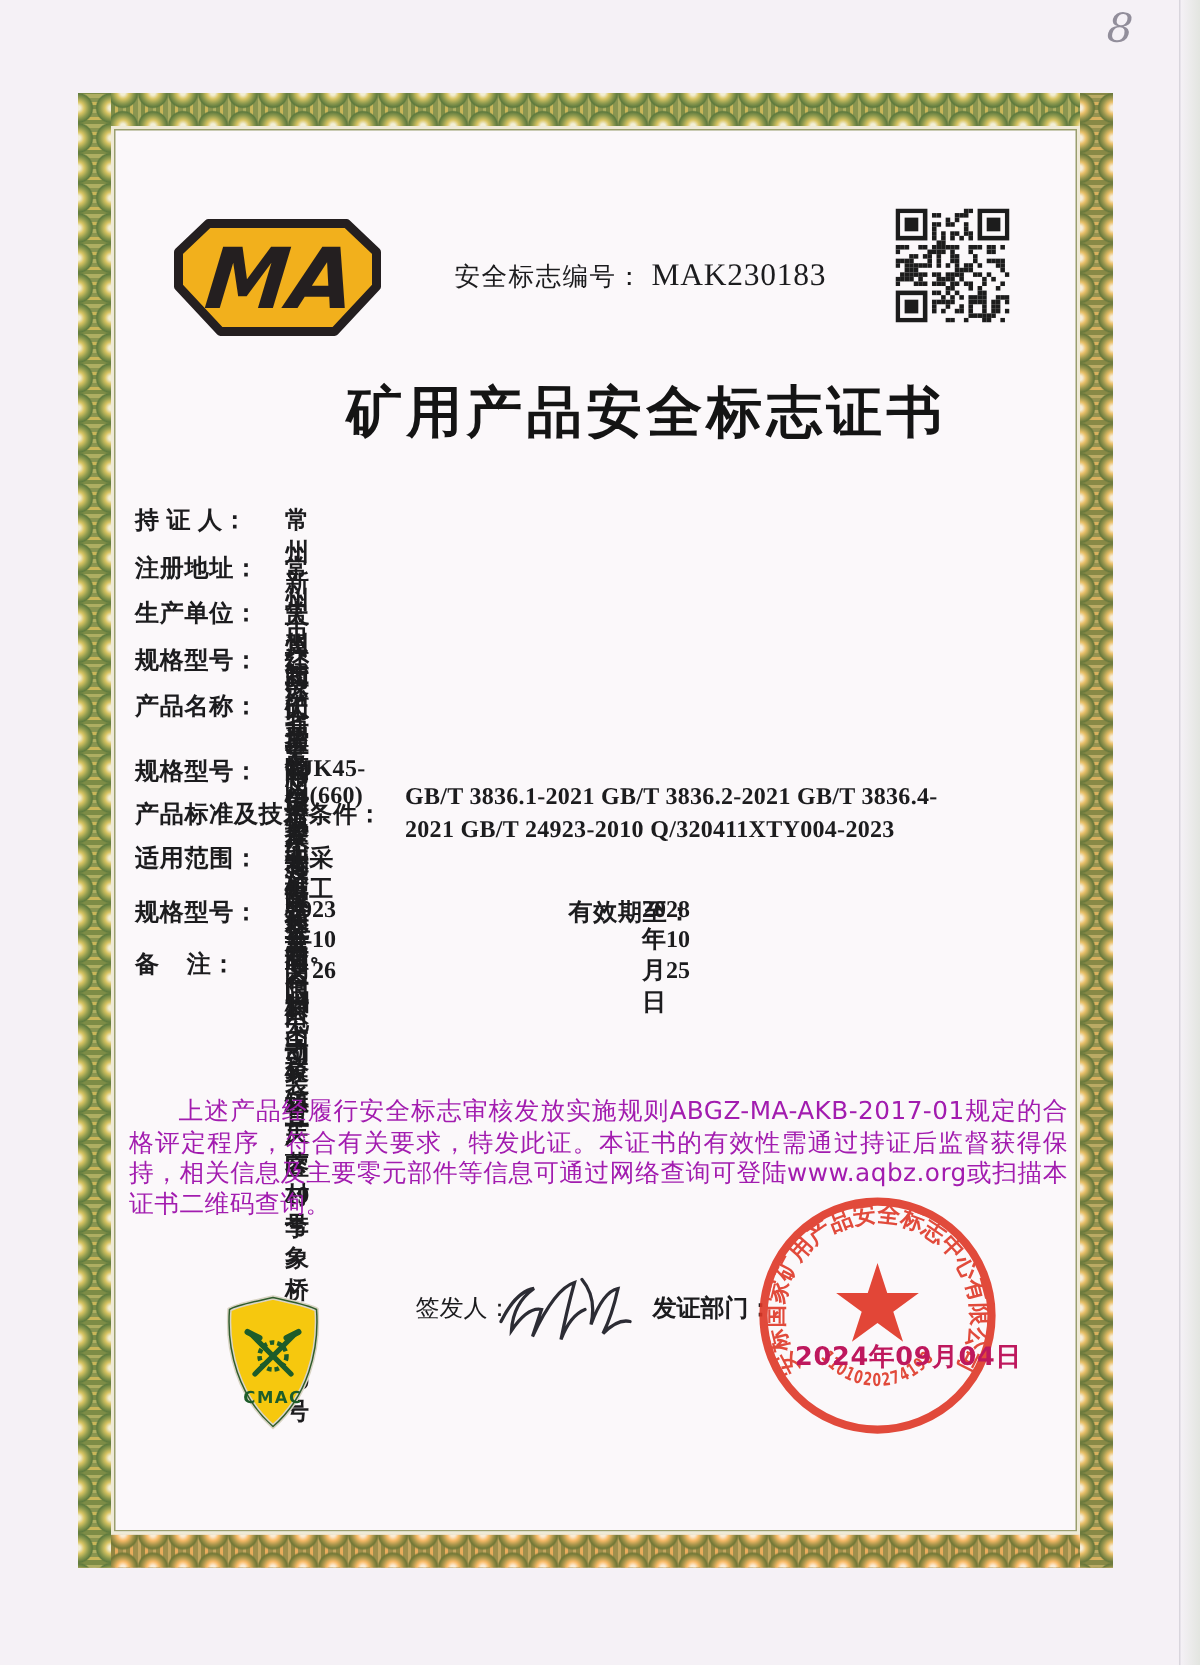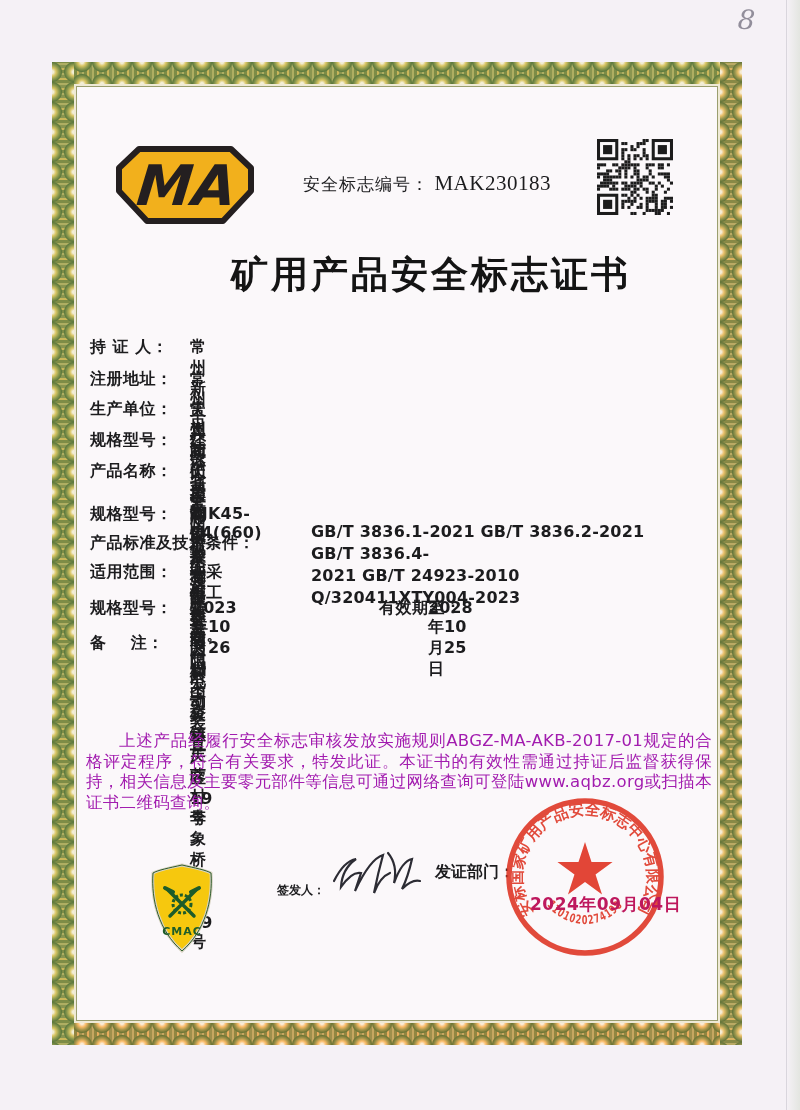--- a/index.html
+++ b/index.html
@@ -37,31 +37,31 @@
   .b-right{left:720px;top:62px;width:22px;height:983px;filter:hue-rotate(-10deg);}
   .inner-sheet{left:74px;top:84px;width:646px;height:939px;box-sizing:border-box;
     background:#fbf8fa;border:2px solid #efead6;box-shadow:inset 0 0 0 1px #9a9e6e;}
   
   .cert-no-line{left:303px;top:171px;font-size:17px;}
   .cert-no-label{font-family:"Liberation Serif","DejaVu Serif",serif;font-weight:500;letter-spacing:1px;}
   .cert-no-value{font-family:"Liberation Serif","DejaVu Serif",serif;font-size:21px;letter-spacing:.5px;}
   .doc-title{left:75px;top:250px;width:712px;text-align:center;
     font-size:37px;font-weight:900;letter-spacing:3px;color:#141414;}
   
-  .row{position:absolute;left:90px;font-size:16px;}
+  .row{position:absolute;left:90px;font-size:16px;font-family:Liberation Serif, serif;}
   .lab{font-weight:600;white-space:pre;letter-spacing:.5px;}
   .val{position:absolute;left:100px;top:0;font-weight:700;white-space:pre-line;letter-spacing:.2px;}
-  .row-std .val{left:180px;width:365px;top:-12px;line-height:22px;margin-left:41px;}
+  .row-std .val{left:180px;width:365px;top:-12px;line-height:22px;}
   .date-val{position:absolute;left:102px;top:0;font-weight:700;}
   .date-lab2{position:absolute;left:257px;top:0;margin-left:32px;}
   .date-val2{position:absolute;left:338px;top:0;font-weight:700;}
   .statement{left:86px;top:731px;width:626px;font-size:16.5px;font-weight:400;
     line-height:20.5px;text-align:justify;text-indent:2em;letter-spacing:.3px;color:#a21caf;}
   
-  .signer-label{left:277px;top:882px;font-size:12px;font-weight:700;}
+  .signer-label{left:277px;top:862px;font-size:16px;font-weight:400;}
   .dept-label{left:435px;top:862px;font-size:16px;font-weight:600;}
   .seal-wrap{left:500px;top:791px;width:170px;height:172px;}
   .seal-date{left:530px;top:893px;font-size:17px;font-weight:700;color:#be185d;letter-spacing:.5px;}
   .qr-wrap{left:597px;top:139px;width:76px;height:76px;}
   .ma-wrap{left:112px;top:143px;width:146px;height:84px;}
   .cmac-wrap{left:151px;top:862px;width:62px;height:92px;}
   .sig-wrap{left:328px;top:843px;width:102px;height:62px;}
 </style>
 </head>
 <body>

